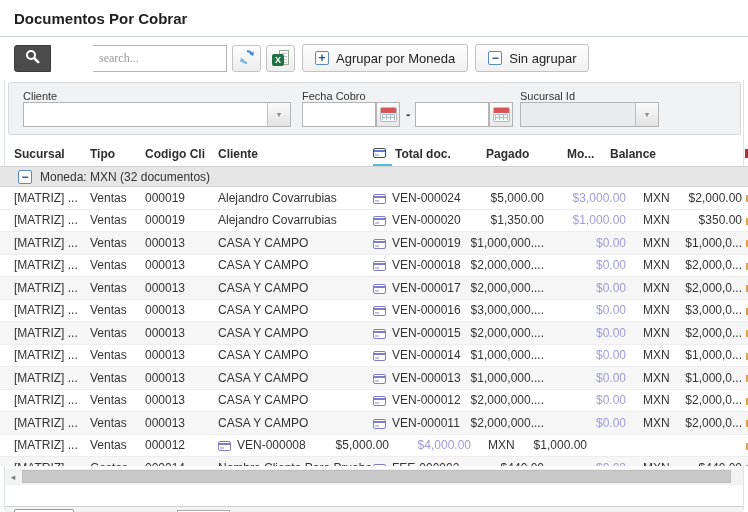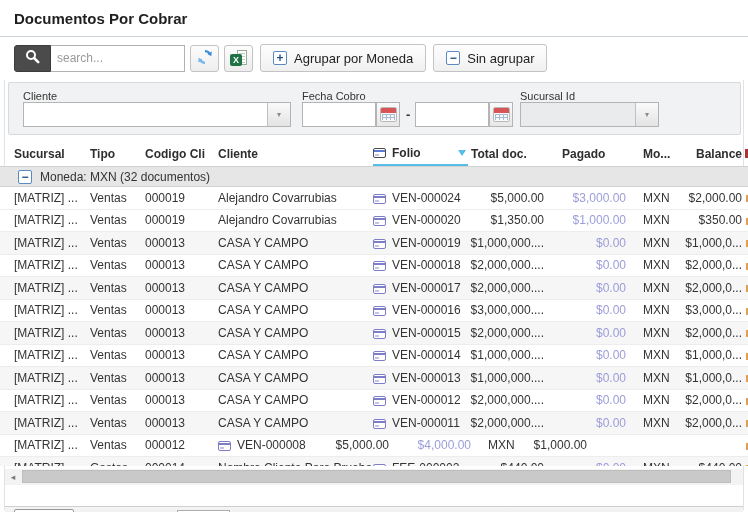--- a/index.html
+++ b/index.html
@@ -13,21 +13,21 @@
 
   
   .panel-border { position:absolute; left:4px; top:80px; width:740px; height:430px;
                   border:1px solid #dde3e9; border-top:none; pointer-events:none; }
 
   
   .toolbar { position:absolute; left:14px; top:44px; height:28px; display:flex; align-items:center; }
   .search-btn { width:37px; height:27px; background:#4b4b4b; border:1px solid #3c3c3c;
                 border-radius:3px 0 0 3px; display:flex; align-items:center; justify-content:center; cursor:pointer; }
   .search-input { width:134px; height:27px; border:1px solid #b2b2b2; border-left:none;
-                  padding:0 6px; font-size:12px; color:#333; outline:none; font-family:Liberation Sans, sans-serif; }
+                  padding:0 6px; font-size:12px; color:#333; outline:none; font-family:Liberation Serif, serif;margin-left:42px; }
   .search-input::placeholder { color:#9a9a9a; }
   .icon-btn { width:29px; height:27px; margin-left:5px; border:1px solid #c3c3c3; border-radius:3px;
               background:linear-gradient(#fdfdfd,#ededed); display:flex; align-items:center; justify-content:center; cursor:pointer; }
   .icon-btn:first-of-type { margin-left:11px; }
   .tool-btn { height:28px; margin-left:7px; padding:0 12px; border:1px solid #c3c3c3; border-radius:3px;
               background:linear-gradient(#fefefe,#f0f0f0); display:flex; align-items:center; gap:7px;
               font-size:13px; color:#222; font-family:inherit; cursor:pointer; }
   .sq-icon { width:14px; height:14px; border:1px solid #5a8ac0; border-radius:2px; background:#fff;
              color:#1e4e8c; font-size:12px; font-weight:bold; line-height:12px; text-align:center; display:inline-block; }
 
@@ -189,28 +189,24 @@
 
   <div class="grid">
     <div class="ghead">
       <div class="c sucursal">Sucursal</div>
       <div class="c tipo">Tipo</div>
       <div class="c codigo">Codigo Cli</div>
       <div class="c cliente">Cliente</div>
       <div class="c icon h">
           <span class="card-icon hdr"></span>
         </div>
-      <div class="c folio h">
-        <span>Folio</span>
-        <span class="sort-arrow"></span>
-      </div>
       <div class="c total" style="text-align:left;padding-left:3px">Total doc.</div>
       <div class="c pagado" style="text-align:left;padding-left:16px">Pagado</div>
       <div class="c moneda">Mo...</div>
-      <div class="c balance" style="text-align:right;padding-left:4px">Balance</div>
+      <div class="c balance" style="text-align:center;padding-left:4px">Balance</div>
     </div>
 
     <div class="group-row">
       <span class="sq-icon">−</span>
       <span>Moneda: MXN (32 documentos)</span>
     </div>
 
     <div id="rows">
         <div class="grow">
       <div class="c sucursal">[MATRIZ] ...</div>

